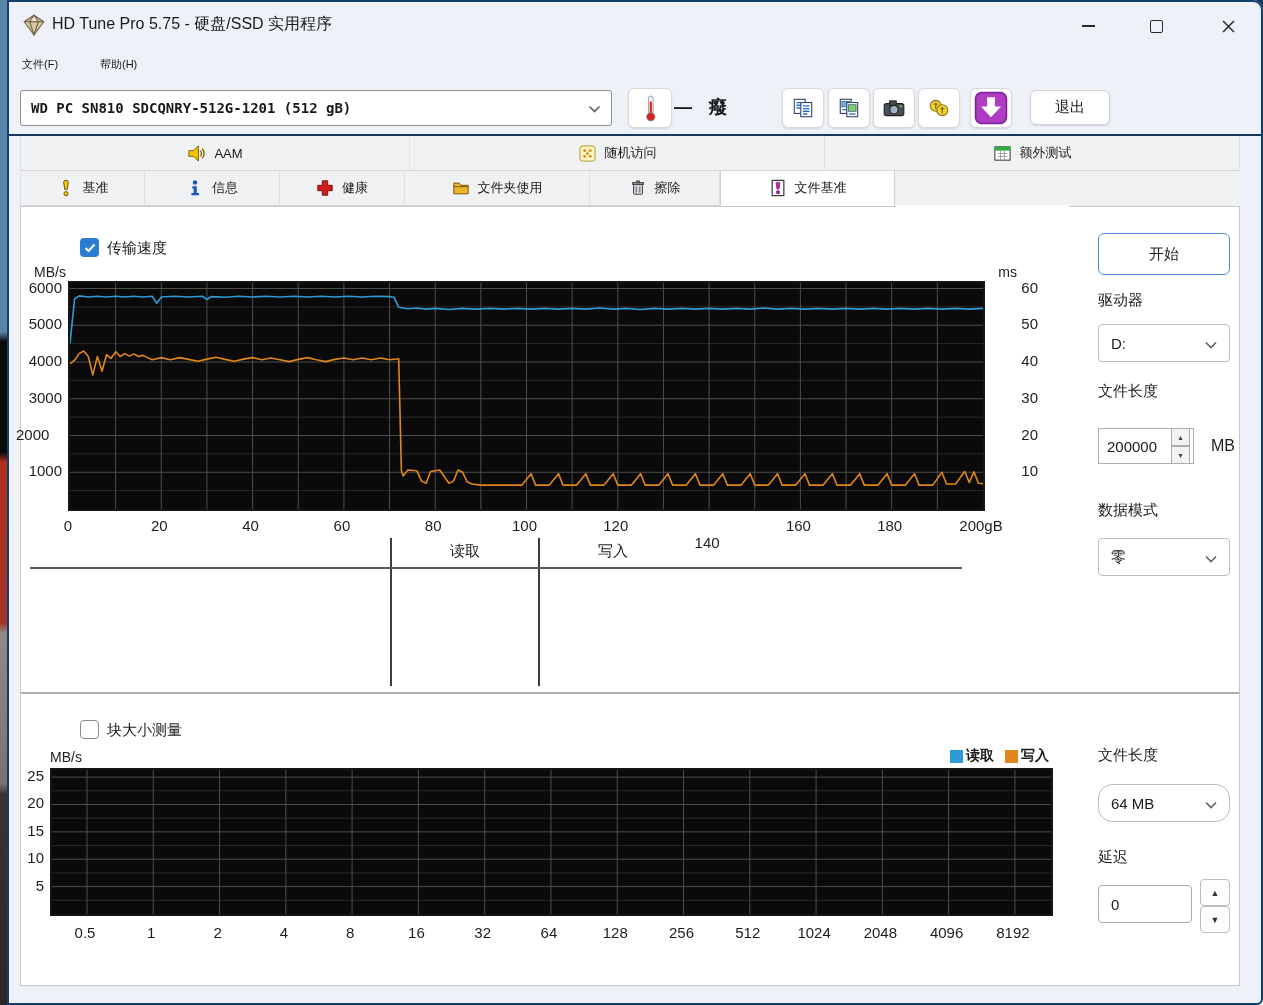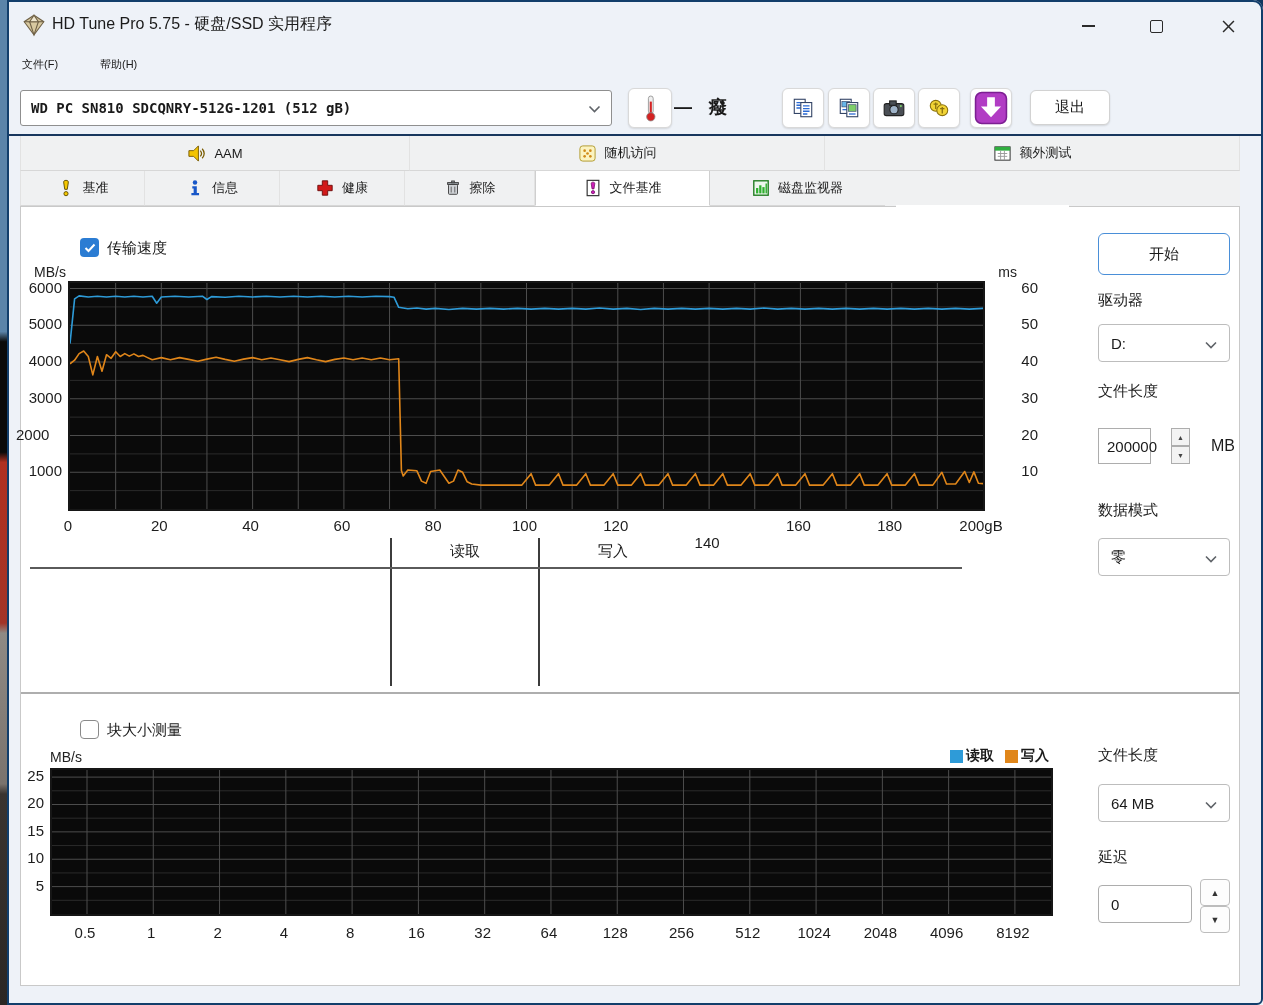--- a/index.html
+++ b/index.html
@@ -199,46 +199,43 @@
         <path d="M7 8 h5 v7.5 h2.5 V18 H6 v-2.5 h2.5 v-5 H7z" fill="#1857c8"></path>
       </svg>
       <span>信息</span>
     </div>
     <div class="tab" style="width:125px;">
       <svg width="18" height="18" viewBox="0 0 20 20">
         <path d="M7 2h6v5h5v6h-5v5H7v-5H2V7h5z" fill="#d11a1a" stroke="#6b0c0c"></path>
       </svg>
       <span>健康</span>
     </div>
+    <div class="tab" style="width:185px;">
+      <svg width="18" height="18" viewBox="0 0 20 20">
+        <path d="M2 4.5 h6 l2 2.5 h8 v9.5 H2z" fill="#f0b429" stroke="#6b4e00"></path>
+        <path d="M2 8.5 h16" stroke="#6b4e00" fill="none"></path>
+      </svg>
+      <span>文件夹使用</span>
+    </div>
     <div class="tab" style="width:130px;">
       <svg width="18" height="18" viewBox="0 0 20 20">
         <rect x="5" y="6" width="10" height="11" rx="1" fill="#cfd2d6" stroke="#3a3a3a"></rect>
         <rect x="4" y="4" width="12" height="2" fill="#9aa0a6" stroke="#3a3a3a"></rect>
         <rect x="8.5" y="2.2" width="3" height="2" fill="#9aa0a6" stroke="#3a3a3a"></rect>
         <path d="M8 8.5v6.5 M12 8.5v6.5" stroke="#5a5a5a"></path>
       </svg>
       <span>擦除</span>
     </div>
     <div class="tab active" style="width:175px;">
       <svg width="18" height="18" viewBox="0 0 20 20">
         <rect x="3.5" y="1.5" width="13" height="17" fill="#fff" stroke="#333" stroke-width="1.3"></rect>
         <path d="M10 3.5 c1.7 0 2.2 .9 1.9 2.2 l-.8 5.3 h-2.2 l-.8-5.3 c-.3-1.3 .2-2.2 1.9-2.2z" fill="#cc1fb8" stroke="#6b0b60" stroke-width="0.8"></path>
         <circle cx="10" cy="14.6" r="1.8" fill="#cc1fb8" stroke="#6b0b60" stroke-width="0.8"></circle>
       </svg>
       <span>文件基准</span>
-    </div>
-    <div class="tab" style="width:175px;border-right:none;">
-      <svg width="18" height="18" viewBox="0 0 20 20">
-        <rect x="2" y="2" width="16" height="16" fill="#eef7ee" stroke="#1d7a1d" stroke-width="1.5"></rect>
-        <rect x="4.5" y="10" width="2.5" height="6" fill="#2faf2f"></rect>
-        <rect x="8" y="7" width="2.5" height="9" fill="#2faf2f"></rect>
-        <rect x="11.5" y="9" width="2.5" height="7" fill="#2faf2f"></rect>
-        <rect x="15" y="5" width="1.6" height="11" fill="#2faf2f"></rect>
-      </svg>
-      <span>磁盘监视器</span>
     </div>
   </div>
 
   <div class="abs panel"></div>
   <div class="abs" style="left:896px;top:205px;width:173px;height:2px;background:#fff;z-index:6;"></div>
 
   <div class="abs cb checked" style="left:80px;top:238px;z-index:5;">
     <svg width="12" height="10" viewBox="0 0 12 10">
         <path d="M1.5 5 L4.5 8 L10.5 1.5" stroke="#fff" stroke-width="2" fill="none"></path>
       </svg>
@@ -363,41 +360,41 @@
   <div class="abs sel" style="left:1098px;top:324px;width:130px;height:36px;z-index:5;">
     <span class="txt">D:</span>
     <span class="chev">
       <svg width="12" height="8" viewBox="0 0 12 8">
           <path d="M1 1.5 L6 6.5 L11 1.5" fill="none" stroke="#5f6368" stroke-width="1.6"></path>
         </svg>
     </span>
   </div>
 
   <div class="abs side-label" style="left:1098px;top:382px;z-index:5;">文件长度</div>
-  <div class="abs spin-box" style="left:1098px;top:428px;width:53px;height:36px;z-index:5;padding-left:8px;">
+  <div class="abs spin-box" style="left:1098px;top:428px;width:96px;height:36px;z-index:5;padding-left:8px;">
     <span>200000</span>
   </div>
   <div class="abs spin-col" style="left:1171px;top:428px;width:19px;height:36px;z-index:5;">
     <div class="spin-btn">▲</div>
     <div class="spin-btn">▼</div>
   </div>
   <div class="abs side-label" style="left:1211px;top:437px;z-index:5;font-size:16px;">MB</div>
 
   <div class="abs side-label" style="left:1098px;top:501px;z-index:5;">数据模式</div>
   <div class="abs sel" style="left:1098px;top:538px;width:130px;height:36px;z-index:5;">
     <span class="txt">零</span>
     <span class="chev">
       <svg width="12" height="8" viewBox="0 0 12 8">
           <path d="M1 1.5 L6 6.5 L11 1.5" fill="none" stroke="#5f6368" stroke-width="1.6"></path>
         </svg>
     </span>
   </div>
 
   <div class="abs side-label" style="left:1098px;top:746px;z-index:5;">文件长度</div>
-  <div class="abs sel" style="left:1098px;top:784px;width:130px;height:36px;z-index:5;">
+  <div class="abs sel" style="left:1098px;top:784px;width:130px;height:36px;z-index:5;border-radius:14px;">
     <span class="txt">64 MB</span>
     <span class="chev">
       <svg width="12" height="8" viewBox="0 0 12 8">
           <path d="M1 1.5 L6 6.5 L11 1.5" fill="none" stroke="#5f6368" stroke-width="1.6"></path>
         </svg>
     </span>
   </div>
 
   <div class="abs side-label" style="left:1098px;top:848px;z-index:5;">延迟</div>
   <div class="abs spin-box" style="left:1098px;top:885px;width:94px;height:38px;z-index:5;padding-left:12px;border-radius:4px;">

